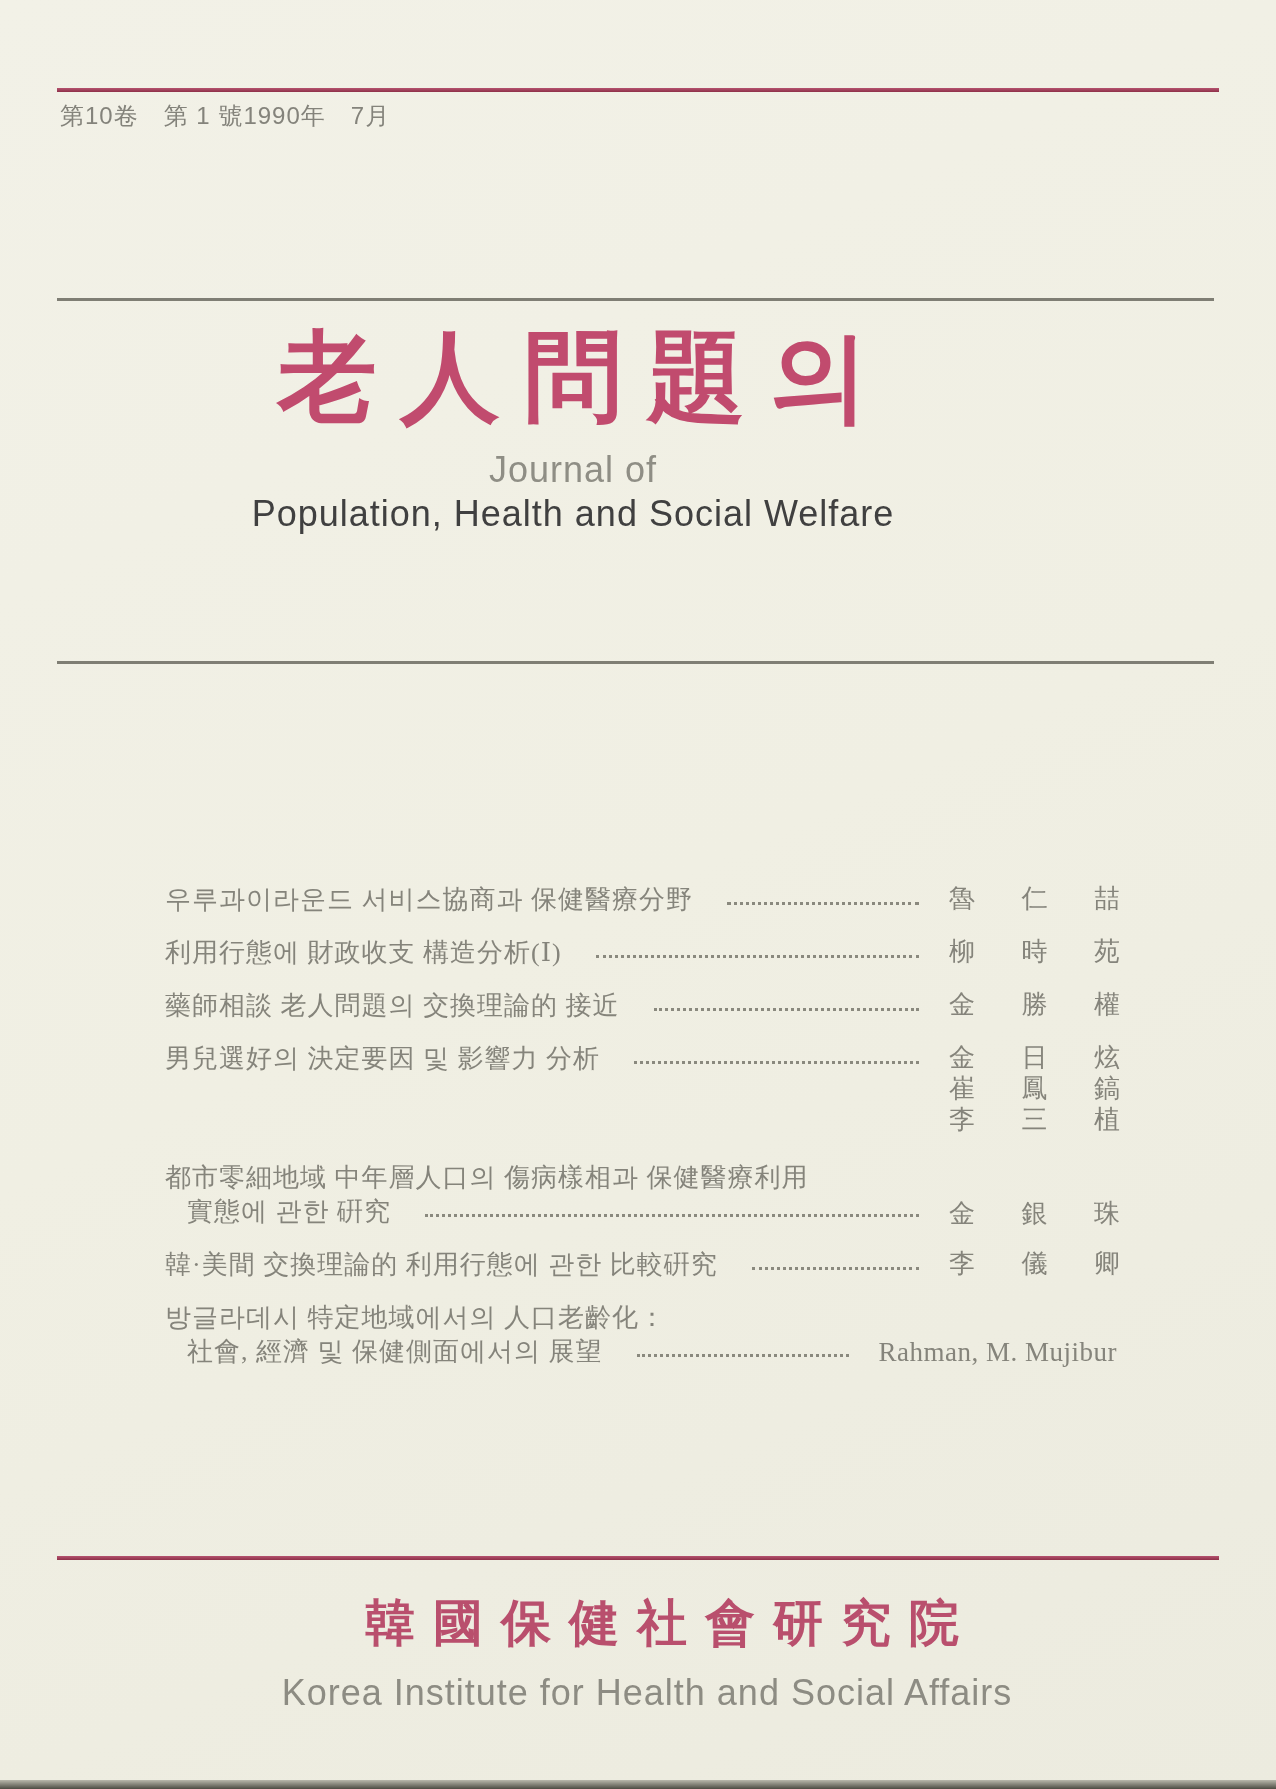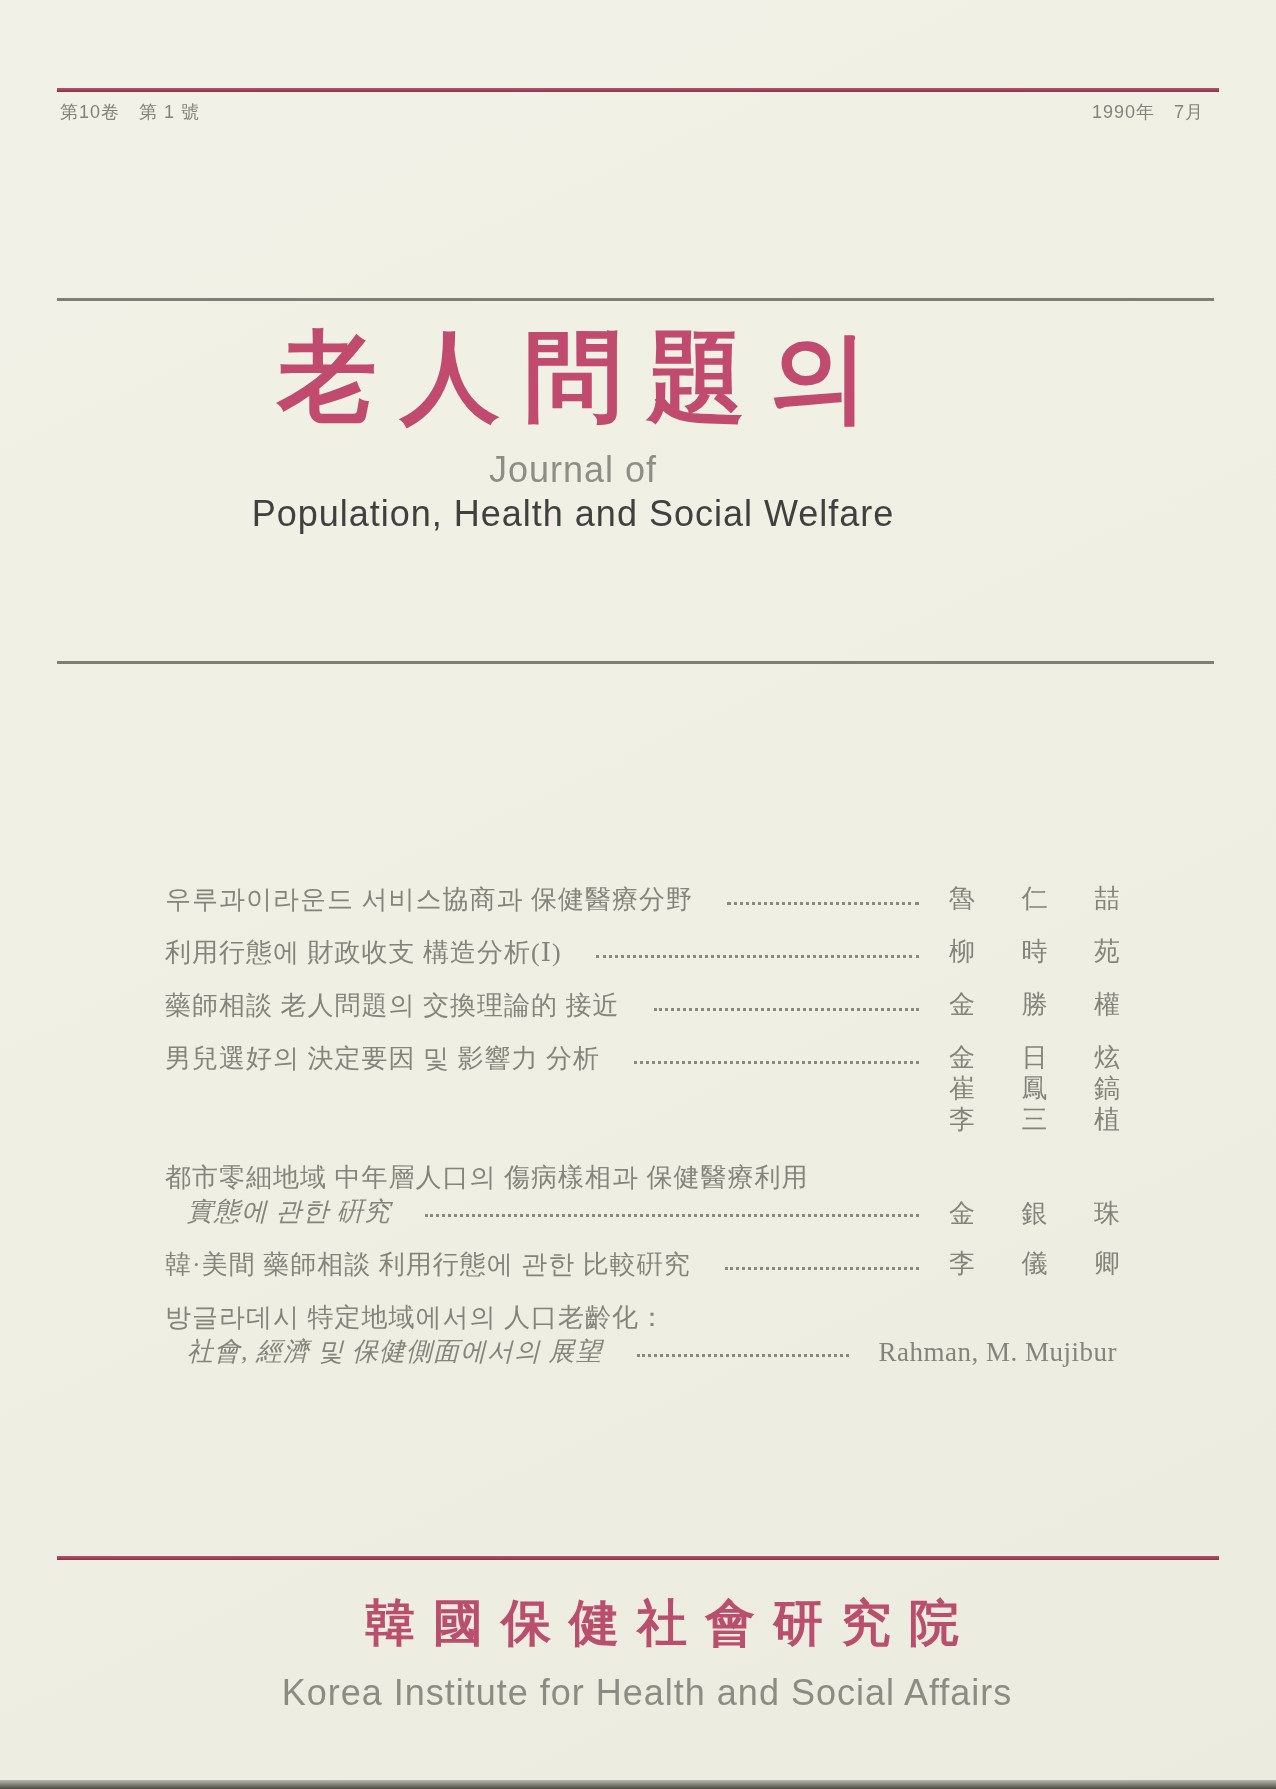--- a/index.html
+++ b/index.html
@@ -8,21 +8,21 @@
     background:linear-gradient(155deg,#f2f1e7 0%,#f0efe3 50%,#ecebdf 100%);
     font-family:"Liberation Sans",sans-serif;
   }
   .abs{position:absolute;}
   
   .crimson-rule{left:57px;width:1162px;height:4px;
     background:linear-gradient(to bottom,#b5536f,#8e3048);}
   .gray-rule{left:57px;width:1157px;height:3px;background:#7f7e74;}
   
   .header-row{top:100px;left:60px;right:72px;display:flex;
-    justify-content:space-between;color:#84837b;font-size:18px;
+    justify-content:flex-start;color:#84837b;font-size:24px;
     letter-spacing:1px;font-family:"Liberation Sans",sans-serif;}
   
   .masthead{top:322px;left:0;width:1146px;text-align:center;}
   .cjk-title{
     font-family:"Liberation Serif","DejaVu Serif",serif;font-weight:bold;
     font-size:99px;line-height:112px;letter-spacing:24px;padding-left:24px;
     color:#c14b6e;white-space:nowrap;}
   .journal-of{margin-top:14px;font-size:36px;line-height:44px;color:#8f8e85;
     letter-spacing:1px;}
   .journal-line2{font-size:36px;line-height:44px;color:#404040;letter-spacing:1px;}
@@ -30,21 +30,21 @@
   .toc{top:868px;left:165px;width:952px;color:#85847b;
     font-family:"Liberation Serif","DejaVu Serif",serif;
     font-size:26px;line-height:34px;}
   .entry{display:flex;align-items:flex-start;margin-top:19px;}
   .entry:first-child{margin-top:15px;}
   .entry.align-end{align-items:flex-end;}
   .entry.gap-lg{margin-top:26px;}
   .entry-main{flex:1 1 auto;display:flex;flex-direction:column;}
   .title-line{display:flex;align-items:baseline;}
   .title-line .t{white-space:nowrap;letter-spacing:1px;}
-  .title-line.indent{padding-left:22px;font-style:italic;}
+  .title-line.indent{padding-left:22px;}
   .leader{flex:1 1 auto;min-width:60px;height:0;
     border-bottom:3px dotted #8a897e;align-self:center;
     transform:translateY(3px);margin:0 30px 0 34px;}
   .authors{display:flex;flex-direction:column;flex:0 0 auto;}
   .author.cjk{width:168px;word-spacing:40px;white-space:nowrap;
     line-height:31px;text-align:left;}
   .author.latin{white-space:nowrap;font-size:27px;line-height:34px;
     letter-spacing:0.5px;}
   
   .footer-cjk{top:1594px;left:30px;width:1246px;text-align:center;
@@ -141,21 +141,21 @@
       </div>
     </div>
     <div class="authors">
       <span class="author cjk">金 銀 珠</span>
     </div>
   </div>
 
   <div class="entry">
     <div class="entry-main">
       <div class="title-line">
-        <span class="t">韓·美間 藥師相談 利用行態에 관한 比較硏究</span>
+        <span class="t">韓·美間 交換理論的 利用行態에 관한 比較硏究</span>
         <span class="leader"></span>
       </div>
     </div>
     <div class="authors">
       <span class="author cjk">李 儀 卿</span>
     </div>
   </div>
 
   <div class="entry align-end">
     <div class="entry-main">

